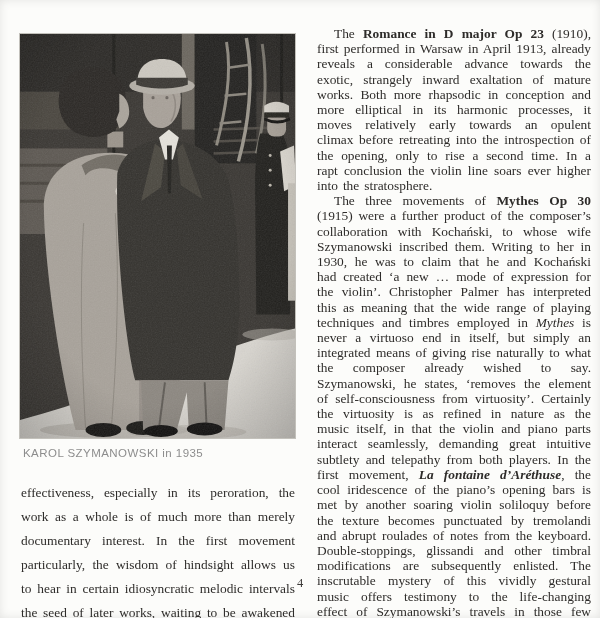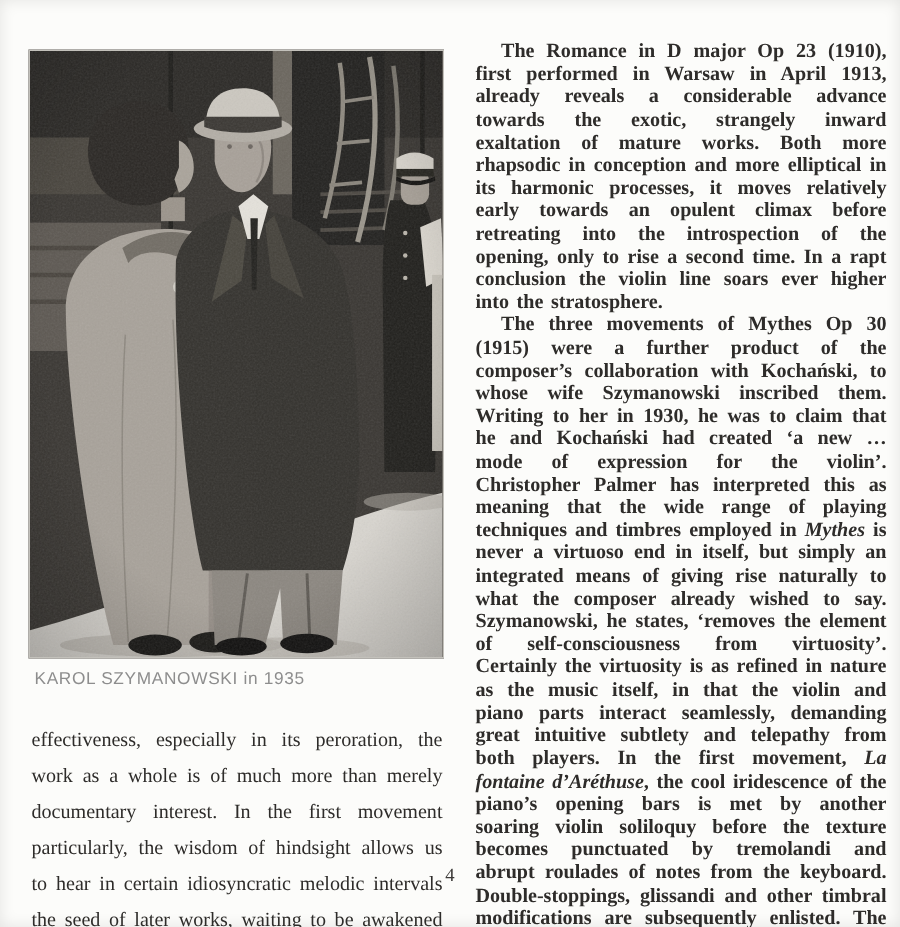--- a/index.html
+++ b/index.html
@@ -22,21 +22,21 @@
     color: var(--caption-color, #8d8d8d);
     white-space:nowrap;
     text-align:right;
   }
   .col {
     position:absolute; text-align:justify;
     color: var(--text-color, #2e2c2a);
     font-size:13.4px; word-spacing:1.7px;
   }
   .col p { margin:0; }
-  .col p.indent { text-indent:17px;font-weight:bold; }
+  .col p.indent { text-indent:17px; }
   .right-col { left:317px; top:26px; width:274px; line-height:15.2px; }
   .left-col  { left:21px;  top:481px; width:274px; line-height:24px; }
   .page-number {
     position:absolute; left:0; top:576px; width:600px;
     text-align:center; font-size:12.5px; color:#3c3a38;
   }
 </style>
 </head>
 <body>
 

